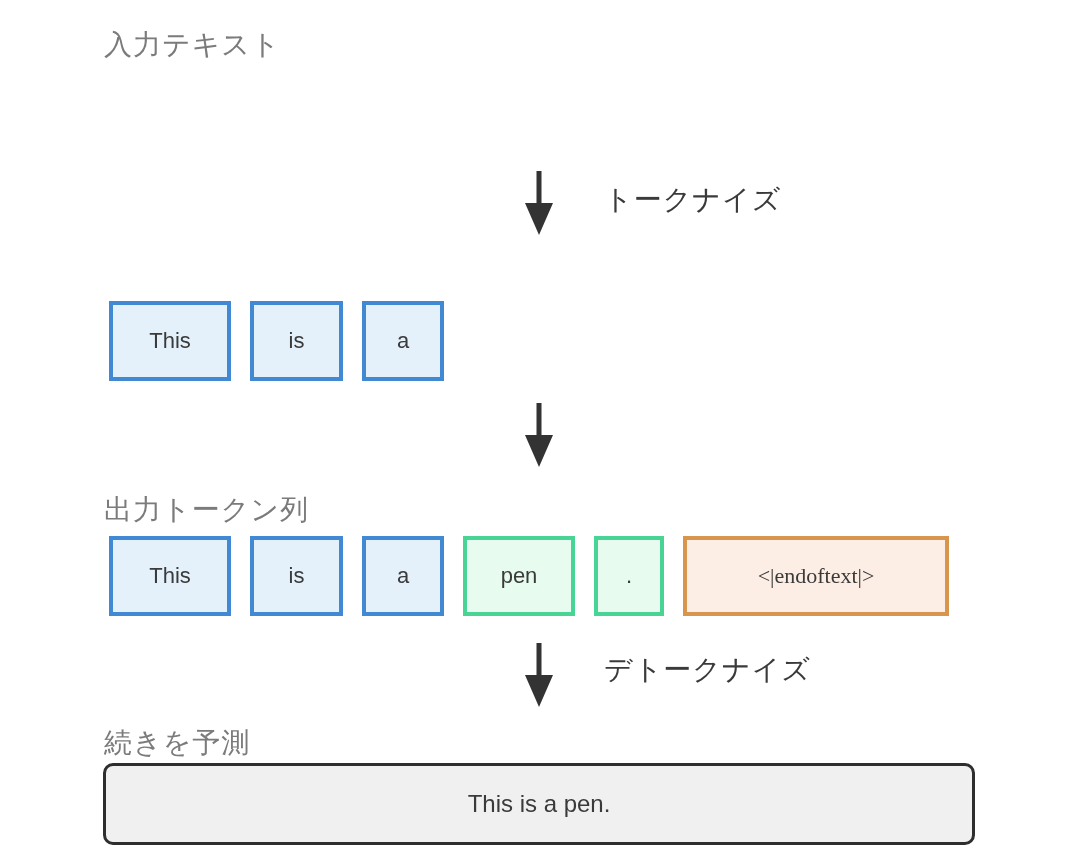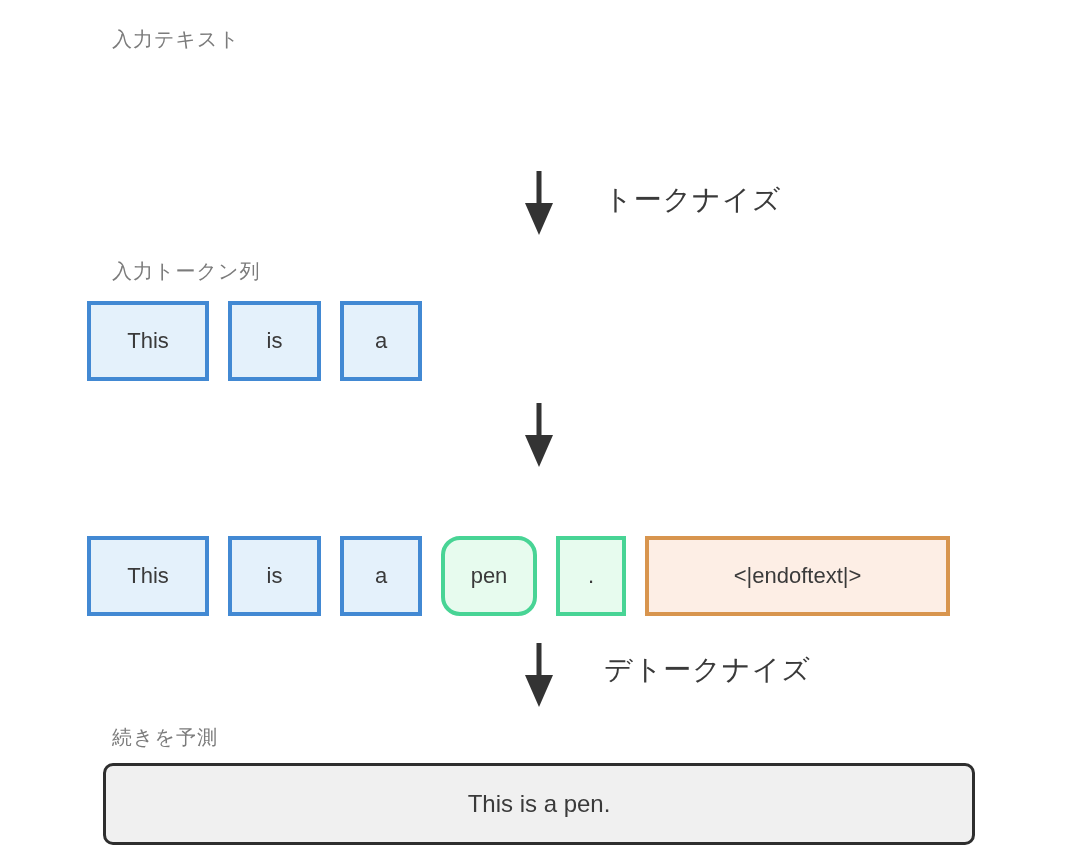--- a/index.html
+++ b/index.html
@@ -10,43 +10,43 @@
   }
   .canvas {
     position: relative;
     width: 1080px;
     height: 848px;
     background: #ffffff;
     overflow: hidden;
   }
   .section-label {
     position: absolute;
-    left: 112px;
-    font-size: 20px;
+    left: 104px;
+    font-size: 28px;
     color: var(--section-label, #7b7b7b);
     letter-spacing: 1px;
     white-space: nowrap;
   }
   .textbox {
     position: absolute;
     left: 103px;
     width: 872px;
     box-sizing: border-box;
     border: 3px solid var(--textbox-border, #2e2e2e);
     border-radius: 10px;
     background: var(--textbox-fill, #f0f0f0);
     display: flex;
     align-items: center;
     justify-content: center;
     font-size: 24px;
     color: var(--text, #3a3a3a);
   }
   .token-row {
     position: absolute;
-    left: 87px;
+    left: 109px;
     height: 80px;
     display: flex;
     gap: 19px;
   }
   .tok {
     box-sizing: border-box;
     height: 80px;
     display: flex;
     align-items: center;
     justify-content: center;
@@ -89,39 +89,39 @@
 <div class="canvas">
 
   <div class="section-label" style="top:26px;">入力テキスト</div>
 
   <svg class="arrow" style="top:171px;" viewBox="0 0 30 64">
     <rect x="12.5" y="0" width="5" height="36" fill="currentColor"></rect>
     <polygon points="1,32 29,32 15,64" fill="currentColor"></polygon>
   </svg>
   <div class="arrow-label" style="top:186px;">トークナイズ</div>
 
-  <div class="section-label" style="top:258px;">入力トークン列</div>
   <div class="token-row" style="top:301px;">
     <div class="tok blue" style="width:122px;">This</div>
     <div class="tok blue" style="width:93px;">is</div>
     <div class="tok blue" style="width:82px;">a</div>
   </div>
 
   <svg class="arrow" style="top:403px;" viewBox="0 0 30 64">
     <rect x="12.5" y="0" width="5" height="36" fill="currentColor"></rect>
     <polygon points="1,32 29,32 15,64" fill="currentColor"></polygon>
   </svg>
 
+  <div class="section-label" style="top:491px;">出力トークン列</div>
   <div class="token-row" style="top:536px;">
     <div class="tok blue" style="width:122px;">This</div>
     <div class="tok blue" style="width:93px;">is</div>
     <div class="tok blue" style="width:82px;">a</div>
-    <div class="tok green" style="width:96px;border-radius:19px;">pen</div>
+    <div class="tok green" style="width:112px;">pen</div>
     <div class="tok green" style="width:70px;">.</div>
-    <div class="tok orange" style="width:305px;">&lt;|endoftext|&gt;</div>
+    <div class="tok orange" style="width:266px;font-family:Liberation Serif, serif;">&lt;|endoftext|&gt;</div>
   </div>
 
   <svg class="arrow" style="top:643px;" viewBox="0 0 30 64">
     <rect x="12.5" y="0" width="5" height="36" fill="currentColor"></rect>
     <polygon points="1,32 29,32 15,64" fill="currentColor"></polygon>
   </svg>
   <div class="arrow-label" style="top:656px;text-align:center;">デトークナイズ</div>
 
   <div class="section-label" style="top:724px;">続きを予測</div>
   <div class="textbox" style="top:763px; height:82px;">

